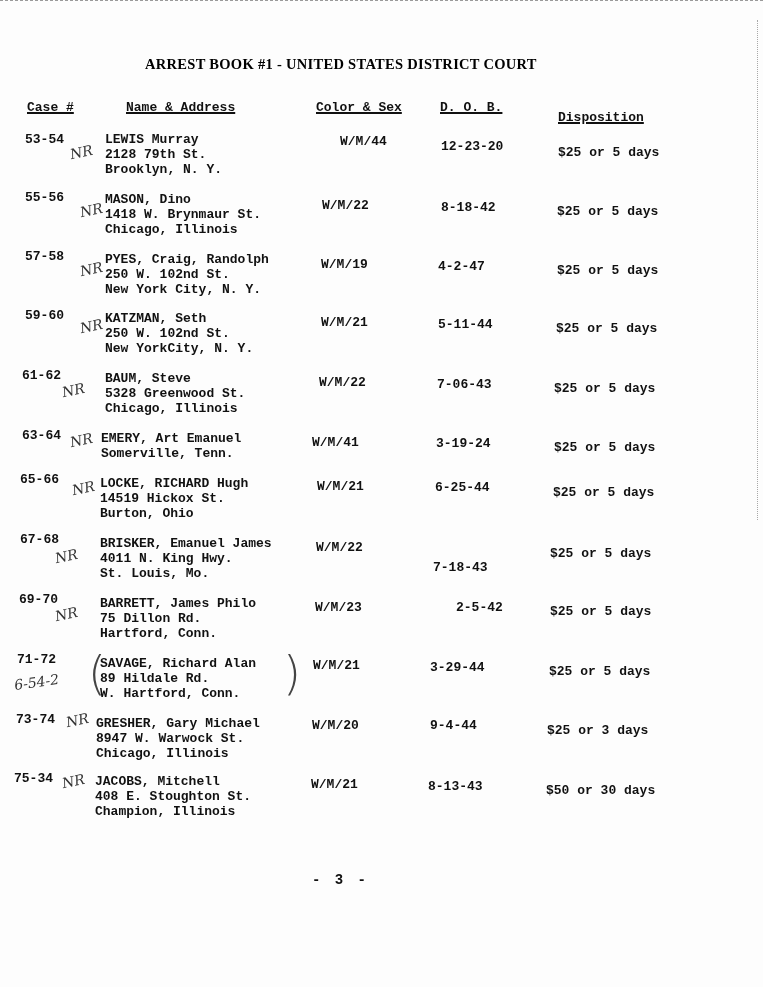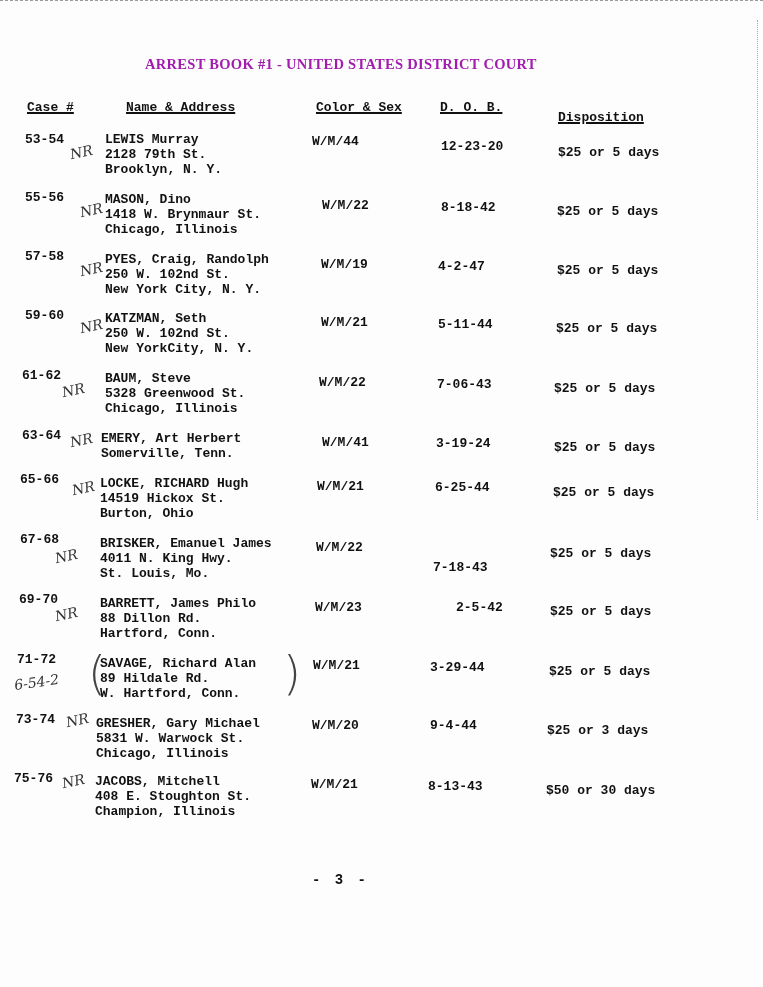--- a/index.html
+++ b/index.html
@@ -10,21 +10,21 @@
   .top-border {
     position: absolute; left: 0; top: 0; width: 763px; height: 0;
     border-top: 1px dashed #9a9a9a;
   }
   .right-border {
     position: absolute; left: 757px; top: 20px; height: 500px; width: 0;
     border-left: 1px dotted #a8a8a8;
   }
   .title {
     position: absolute; top: 56px; left: 145px; font-family: "Liberation Serif", "DejaVu Serif", serif;
-    font-size: 14.5px; letter-spacing: 0.3px; font-weight: bold; color: #a21caf; white-space: nowrap;
+    font-size: 14.5px; letter-spacing: 0.3px; font-weight: bold; color: #000000; white-space: nowrap;
   }
   .hdr {
     position: absolute; top: 100px; font-size: 13px; font-weight: bold; text-decoration: underline;
     text-decoration-thickness: 2px; white-space: nowrap;
   }
   .row { position: absolute; left: 0; width: 763px; }
   .case, .name-line, .cs, .dob, .disp {
     position: absolute; font-size: 13px; font-weight: bold; white-space: nowrap; line-height: 15px;
   }
   .case { left: 25px; font-family: Liberation Mono, monospace; }
@@ -57,21 +57,21 @@
 <div class="hdr" style="left:558px; top:110px">Disposition</div>
 
 <div class="row" style="top:132px">
   <span class="case">53-54</span>
   <span class="hand" style="left:70px; top:12px">NR</span>
   <div class="name-block" style="top:0">
     <span class="name-line">LEWIS Murray</span>
     <span class="name-line">2128 79th St.</span>
     <span class="name-line">Brooklyn, N. Y.</span>
   </div>
-  <span class="cs" style="left:312px; top:2px">W/M/44</span>
+  <span class="cs" style="left:340px; top:2px">W/M/44</span>
   <span class="dob" style="left:441px; top:7px">12-23-20</span>
   <span class="disp" style="left:558px; top:13px">$25 or 5 days</span>
 </div>
 
 <div class="row" style="top:190px">
   <span class="case">55-56</span>
   <span class="hand" style="left:80px; top:12px">NR</span>
   <div class="name-block" style="top:2px">
     <span class="name-line">MASON, Dino</span>
     <span class="name-line">1418 W. Brynmaur St.</span>
@@ -118,24 +118,24 @@
   </div>
   <span class="cs" style="left:319px; top:7px">W/M/22</span>
   <span class="dob" style="left:437px; top:9px">7-06-43</span>
   <span class="disp" style="left:554px; top:13px">$25 or 5 days</span>
 </div>
 
 <div class="row" style="top:428px">
   <span class="case" style="left:22px">63-64</span>
   <span class="hand" style="left:70px; top:4px">NR</span>
   <div class="name-block" style="top:3px; left:101px">
-    <span class="name-line">EMERY, Art Herbert</span>
+    <span class="name-line">EMERY, Art Emanuel</span>
     <span class="name-line">Somerville, Tenn.</span>
   </div>
-  <span class="cs" style="left:322px; top:7px">W/M/41</span>
+  <span class="cs" style="left:312px; top:7px">W/M/41</span>
   <span class="dob" style="left:436px; top:8px">3-19-24</span>
   <span class="disp" style="left:554px; top:12px">$25 or 5 days</span>
 </div>
 
 <div class="row" style="top:472px">
   <span class="case" style="left:20px">65-66</span>
   <span class="hand" style="left:72px; top:8px">NR</span>
   <div class="name-block" style="top:4px; left:100px">
     <span class="name-line">LOCKE, RICHARD Hugh</span>
     <span class="name-line">14519 Hickox St.</span>
@@ -157,21 +157,21 @@
   <span class="cs" style="left:316px; top:8px">W/M/22</span>
   <span class="dob" style="left:433px; top:28px">7-18-43</span>
   <span class="disp" style="left:550px; top:14px">$25 or 5 days</span>
 </div>
 
 <div class="row" style="top:592px">
   <span class="case" style="left:19px">69-70</span>
   <span class="hand" style="left:55px; top:14px">NR</span>
   <div class="name-block" style="top:4px; left:100px">
     <span class="name-line">BARRETT, James Philo</span>
-    <span class="name-line">88 Dillon Rd.</span>
+    <span class="name-line">75 Dillon Rd.</span>
     <span class="name-line">Hartford, Conn.</span>
   </div>
   <span class="cs" style="left:315px; top:8px">W/M/23</span>
   <span class="dob" style="left:456px; top:8px">2-5-42</span>
   <span class="disp" style="left:550px; top:12px">$25 or 5 days</span>
 </div>
 
 <div class="row" style="top:652px">
   <span class="case" style="left:17px">71-72</span>
   <span class="hand" style="left:14px; top:22px; transform: rotate(-8deg)">6-54-2</span>
@@ -185,30 +185,30 @@
   <span class="cs" style="left:313px; top:6px">W/M/21</span>
   <span class="dob" style="left:430px; top:8px">3-29-44</span>
   <span class="disp" style="left:549px; top:12px">$25 or 5 days</span>
 </div>
 
 <div class="row" style="top:712px">
   <span class="case" style="left:16px">73-74</span>
   <span class="hand" style="left:66px; top:0px">NR</span>
   <div class="name-block" style="top:4px; left:96px">
     <span class="name-line">GRESHER, Gary Michael</span>
-    <span class="name-line">5831 W. Warwock St.</span>
+    <span class="name-line">8947 W. Warwock St.</span>
     <span class="name-line">Chicago, Illinois</span>
   </div>
   <span class="cs" style="left:312px; top:6px">W/M/20</span>
   <span class="dob" style="left:430px; top:6px">9-4-44</span>
   <span class="disp" style="left:547px; top:11px">$25 or 3 days</span>
 </div>
 
 <div class="row" style="top:771px">
-  <span class="case" style="left:14px">75-76</span>
+  <span class="case" style="left:14px">75-34</span>
   <span class="hand" style="left:62px; top:2px">NR</span>
   <div class="name-block" style="top:3px; left:95px">
     <span class="name-line">JACOBS, Mitchell</span>
     <span class="name-line">408 E. Stoughton St.</span>
     <span class="name-line">Champion, Illinois</span>
   </div>
   <span class="cs" style="left:311px; top:6px">W/M/21</span>
   <span class="dob" style="left:428px; top:8px">8-13-43</span>
   <span class="disp" style="left:546px; top:12px">$50 or 30 days</span>
 </div>

